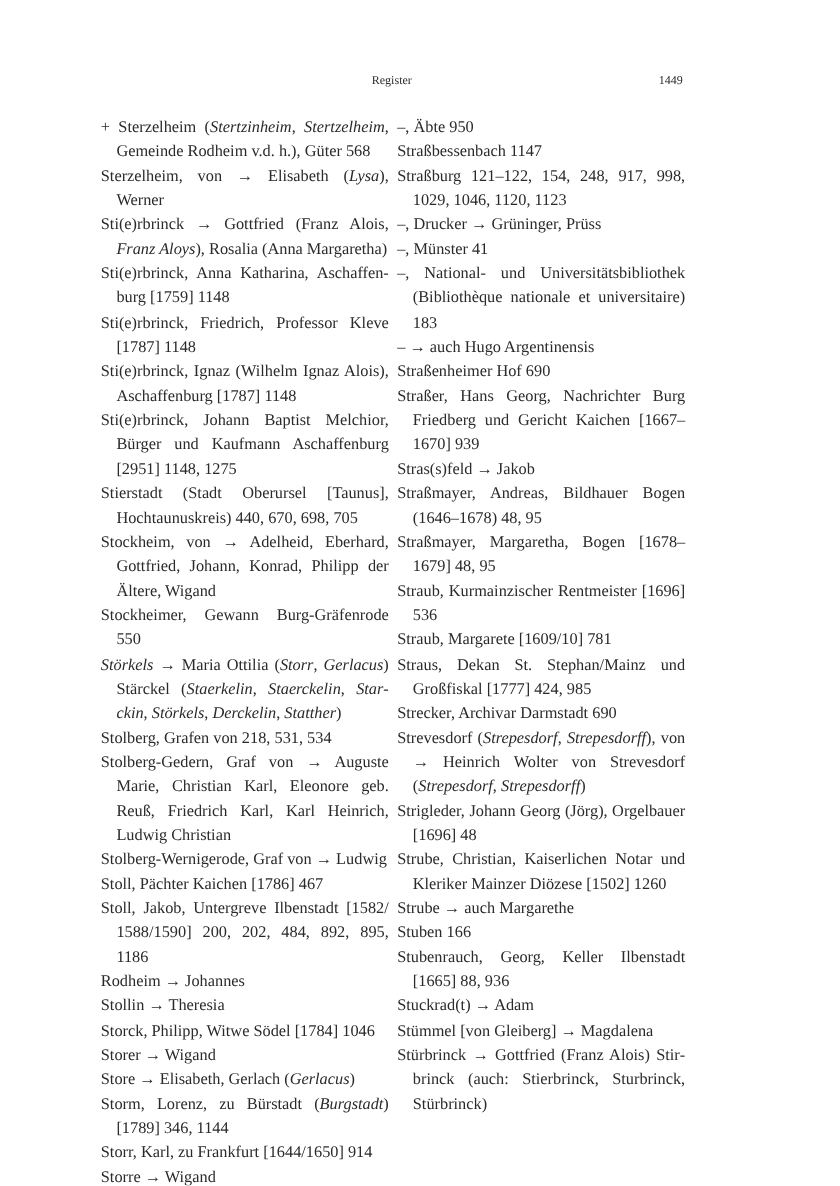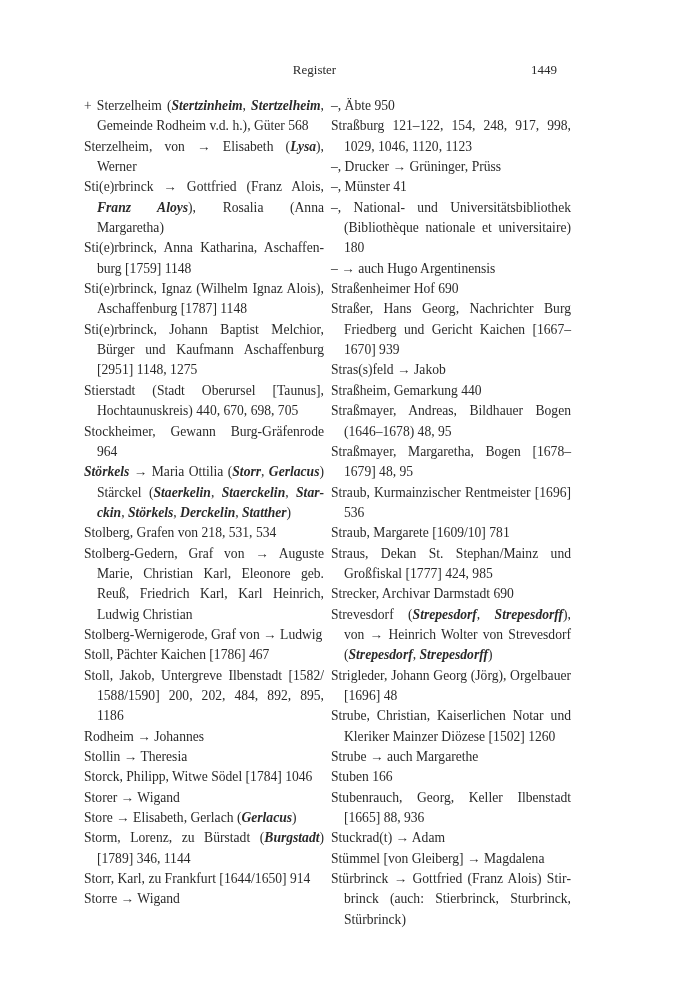--- a/index.html
+++ b/index.html
@@ -1,71 +1,73 @@
 <!DOCTYPE html>
 <html><head>
 <meta charset="utf-8">
 <style>
   html, body { margin: 0; padding: 0; background: #ffffff; }
   body { width: 700px; height: 988px; position: relative; overflow: hidden;
          font-family: "Liberation Serif", "DejaVu Serif", serif; color: #2a2a2a; }
-  .header { position: absolute; top: 62px; left: 72px; width: 485px; height: 20px;
-            font-size: 13px; }
+  .header { position: absolute; top: 62px; left: 84px; width: 485px; height: 20px;
+            font-size: 10px; }
   .header .title { position: absolute; left: 0; right: 0; text-align: center; }
   .header .pageno { position: absolute; right: 0; margin-left: 33px; }
   .col { position: absolute; top: 96px; width: 240px; font-size: 13.6px; line-height: 20.35px;
          text-align: justify; }
   .col.left { left: 84px; }
   .col.right { left: 331px; }
   .entry { padding-left: 13px; text-indent: -13px; margin: 0; hyphens: manual; }
-  .entry i { font-style: italic; font-weight: bold; }
+  .entry i { font-style: italic; }
 </style>
 </head>
 <body>
 
 <div class="header">
   <span class="title">Register</span>
   <span class="pageno">1449</span>
 </div>
 
 <div class="col left" id="col-left">
     <p class="entry">+ Sterzelheim (<i>Stertzinheim</i>, <i>Stertzelheim</i>, Gemeinde Rodheim v.d. h.), Güter 568</p>
     <p class="entry">Sterzelheim, von → Elisabeth (<i>Lysa</i>), Werner</p>
     <p class="entry">Sti(e)rbrinck → Gottfried (Franz Alois, <i>Franz Aloys</i>), Rosalia (Anna Margaretha)</p>
     <p class="entry">Sti(e)rbrinck, Anna Katharina, Aschaffen­burg [1759] 1148</p>
+    <p class="entry">Sti(e)rbrinck, Friedrich, Professor Kleve [1787] 1148</p>
     <p class="entry">Sti(e)rbrinck, Ignaz (Wilhelm Ignaz Alois), Aschaffenburg [1787] 1148</p>
     <p class="entry">Sti(e)rbrinck, Johann Baptist Melchior, Bürger und Kaufmann Aschaffenburg [2951] 1148, 1275</p>
     <p class="entry">Stierstadt (Stadt Oberursel [Taunus], Hochtaunuskreis) 440, 670, 698, 705</p>
-    <p class="entry">Stockheimer, Gewann Burg-Gräfenrode 964</p>
+    <p class="entry">Stockheim, von → Adelheid, Eberhard, Gottfried, Johann, Konrad, Philipp der Ältere, Wigand</p>
+    <p class="entry">Stockheimer, Gewann Burg-Gräfenrode 550</p>
     <p class="entry"><i>Störkels</i> → Maria Ottilia (<i>Storr</i>, <i>Gerlacus</i>) Stärckel (<i>Staerkelin</i>, <i>Staerckelin</i>, <i>Star­ckin</i>, <i>Störkels</i>, <i>Derckelin</i>, <i>Statther</i>)</p>
     <p class="entry">Stolberg, Grafen von 218, 531, 534</p>
     <p class="entry">Stolberg-Gedern, Graf von → Auguste Marie, Christian Karl, Eleonore geb. Reuß, Friedrich Karl, Karl Heinrich, Ludwig Christian</p>
     <p class="entry">Stolberg-Wernigerode, Graf von → Ludwig</p>
     <p class="entry">Stoll, Pächter Kaichen [1786] 467</p>
     <p class="entry">Stoll, Jakob, Untergreve Ilbenstadt [1582/ 1588/1590] 200, 202, 484, 892, 895, 1186</p>
     <p class="entry">Rodheim → Johannes</p>
     <p class="entry">Stollin → Theresia</p>
     <p class="entry">Storck, Philipp, Witwe Södel [1784] 1046</p>
     <p class="entry">Storer → Wigand</p>
     <p class="entry">Store → Elisabeth, Gerlach (<i>Gerlacus</i>)</p>
     <p class="entry">Storm, Lorenz, zu Bürstadt (<i>Burgstadt</i>) [1789] 346, 1144</p>
     <p class="entry">Storr, Karl, zu Frankfurt [1644/1650] 914</p>
     <p class="entry">Storre → Wigand</p>
   </div>
 <div class="col right" id="col-right">
     <p class="entry">–, Äbte 950</p>
+    <p class="entry">Straßbessenbach 1147</p>
     <p class="entry">Straßburg 121–122, 154, 248, 917, 998, 1029, 1046, 1120, 1123</p>
     <p class="entry">–, Drucker → Grüninger, Prüss</p>
     <p class="entry">–, Münster 41</p>
-    <p class="entry">–, National- und Universitätsbibliothek (Bibliothèque nationale et universitaire) 180</p>
+    <p class="entry">–, National- und Universitätsbibliothek (Bibliothèque nationale et universitaire) 183</p>
     <p class="entry">– → auch Hugo Argentinensis</p>
     <p class="entry">Straßenheimer Hof 690</p>
     <p class="entry">Straßer, Hans Georg, Nachrichter Burg Friedberg und Gericht Kaichen [1667–1670] 939</p>
     <p class="entry">Stras(s)feld → Jakob</p>
-    <p class="entry">Straßheim, Gemarkung 440</p>
     <p class="entry">Straßmayer, Andreas, Bildhauer Bogen (1646–1678) 48, 95</p>
     <p class="entry">Straßmayer, Margaretha, Bogen [1678–1679] 48, 95</p>
     <p class="entry">Straub, Kurmainzischer Rentmeister [1696] 536</p>
     <p class="entry">Straub, Margarete [1609/10] 781</p>
     <p class="entry">Straus, Dekan St. Stephan/Mainz und Großfiskal [1777] 424, 985</p>
     <p class="entry">Strecker, Archivar Darmstadt 690</p>
     <p class="entry">Strevesdorf (<i>Strepesdorf</i>, <i>Strepesdorff</i>), von → Heinrich Wolter von Strevesdorf (<i>Strepesdorf</i>, <i>Strepesdorff</i>)</p>
     <p class="entry">Strigleder, Johann Georg (Jörg), Orgel­bauer [1696] 48</p>
     <p class="entry">Strube, Christian, Kaiserlichen Notar und Kleriker Mainzer Diözese [1502] 1260</p>
     <p class="entry">Strube → auch Margarethe</p>

